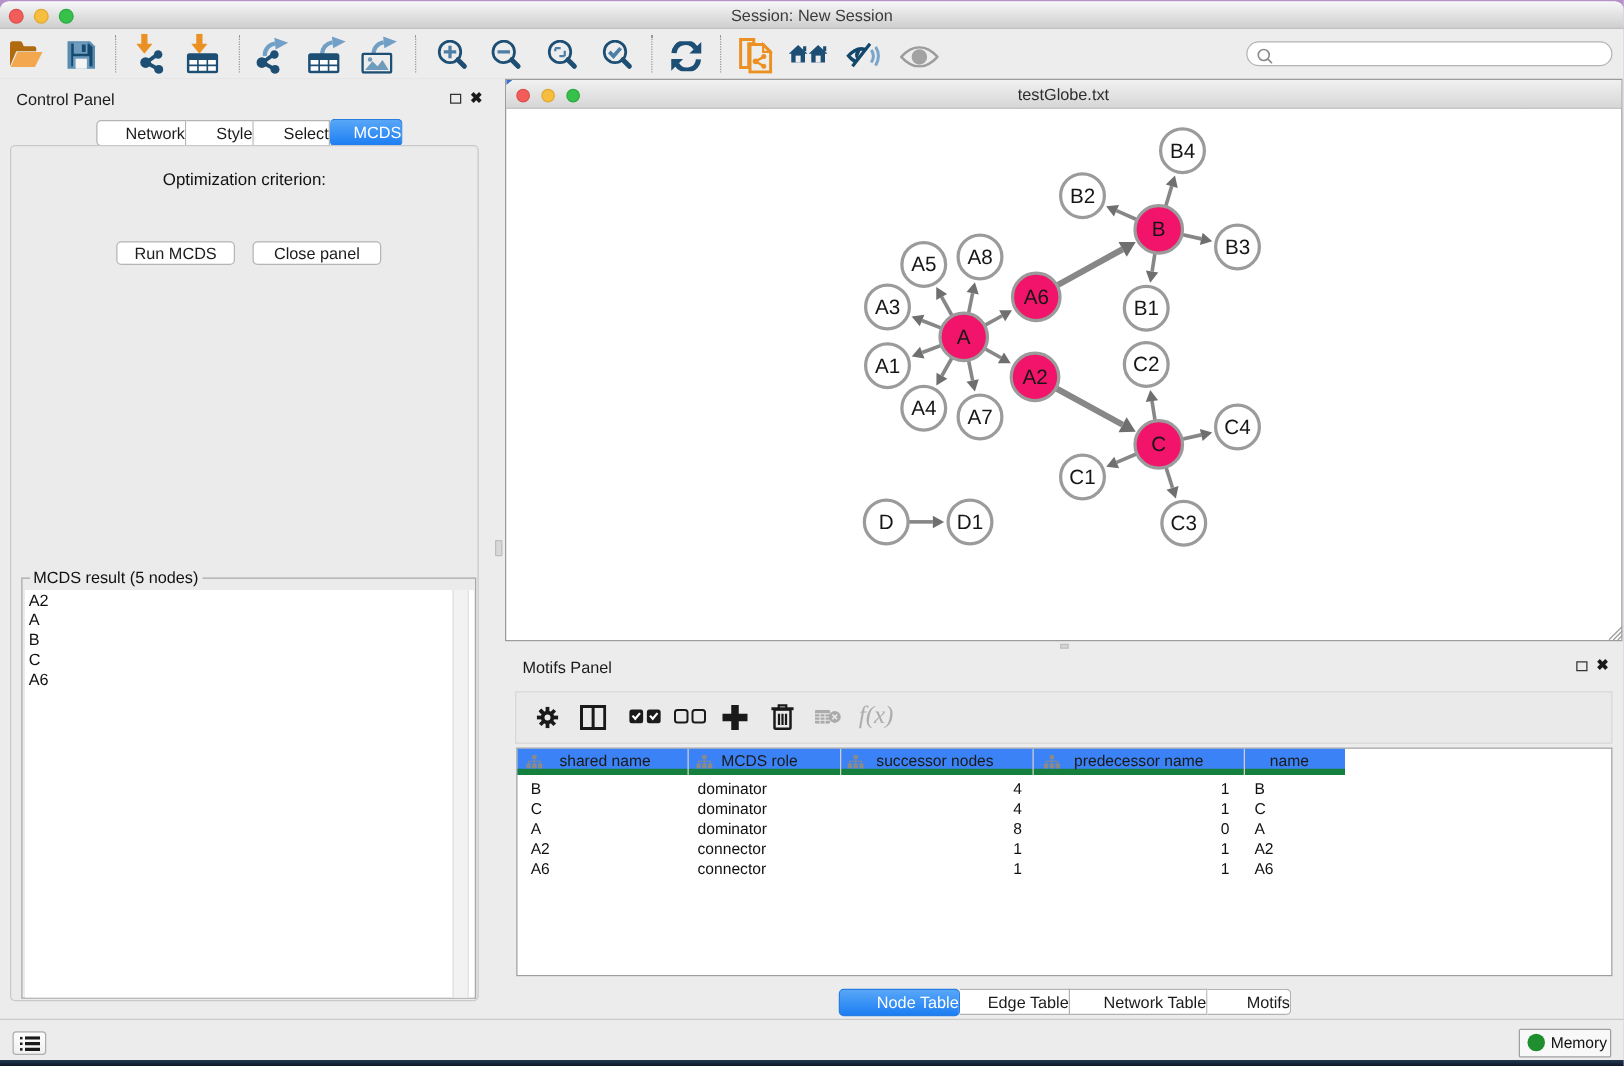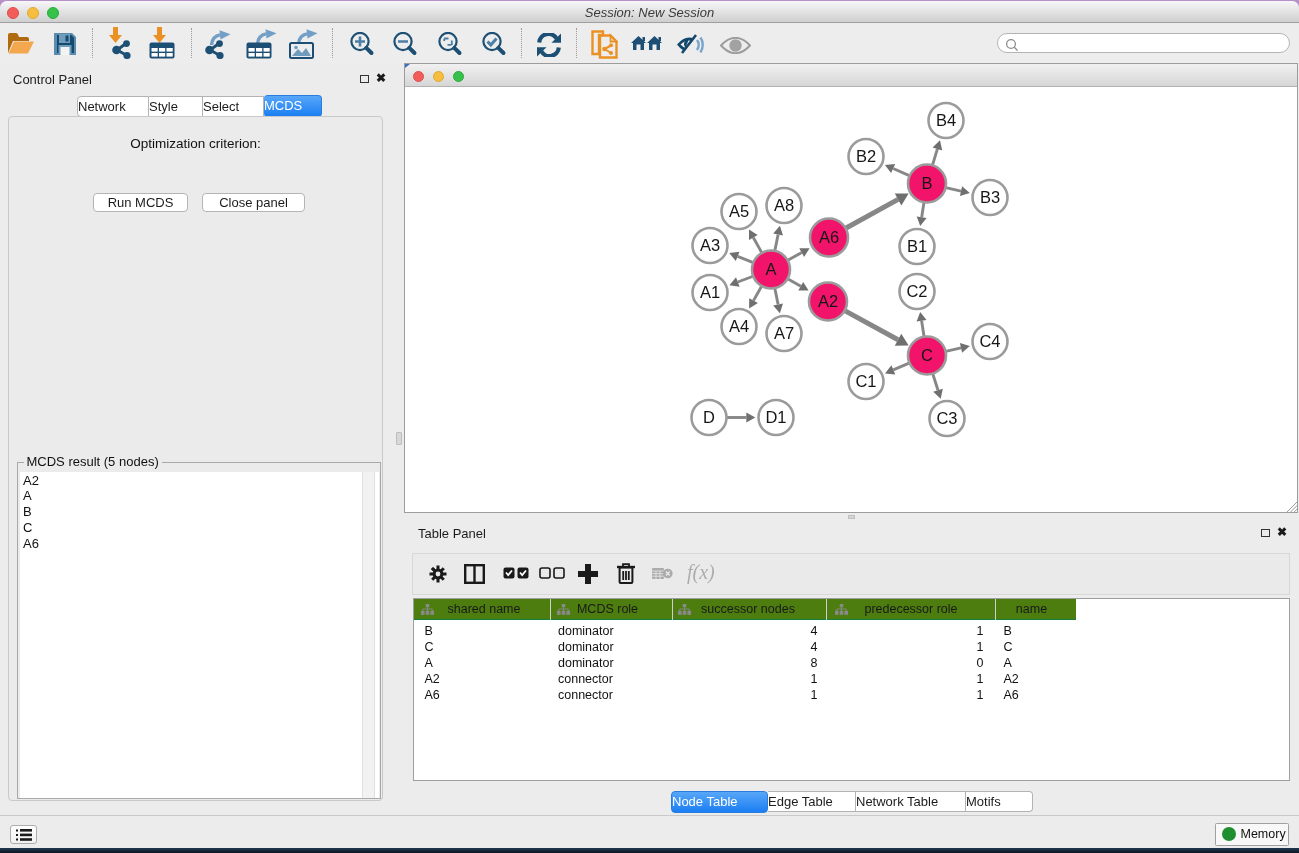--- a/index.html
+++ b/index.html
@@ -1,52 +1,52 @@
 <!DOCTYPE html>
 <html><head><meta charset="utf-8">
 <style>
 *{margin:0;padding:0;box-sizing:border-box;}
 html,body{width:1299px;height:853px;overflow:hidden;}
 body{font-family:"Liberation Sans",sans-serif;background:#b691c9;position:relative;}
 .abs{position:absolute;}
 #app{position:absolute;left:0;top:1px;width:1299px;height:846.5px;background:#ececec;border-radius:7px 7px 0 0;overflow:hidden;}
 #deskbottom{position:absolute;left:0;top:847.5px;width:1299px;height:5.5px;background:linear-gradient(#223850,#0c1624);}
-#titlebar{position:absolute;left:0;top:0;width:1299px;height:22px;background:linear-gradient(#f7f7f7,#cfcfcf);border-bottom:1px solid #9f9f9f;border-radius:7px 7px 0 0;font-style:italic;}
+#titlebar{position:absolute;left:0;top:0;width:1299px;height:22px;background:linear-gradient(#f7f7f7,#cfcfcf);border-bottom:1px solid #9f9f9f;border-radius:7px 7px 0 0;}
 .tl{position:absolute;border-radius:50%;}
 #titletext{position:absolute;top:4px;width:100%;text-align:center;font-size:13px;color:#3b3b3b;}
 #toolbar{position:absolute;left:0;top:23px;width:1299px;height:39.5px;background:#ededed;border-bottom:1px solid #c6c6c6;}
 .tsep{position:absolute;top:4px;height:30px;width:0;border-left:1px dotted #9a9a9a;}
 #search{position:absolute;left:997px;top:9px;width:293px;height:20px;background:#fff;border:1px solid #b4b4b4;border-radius:10px;}
 #content{position:absolute;left:0;top:62px;width:1299px;height:752px;background:#ececec;}
 .ptitle{font-size:13px;color:#1c1c1c;}
 .fbox{position:absolute;width:9px;height:8px;border:1.5px solid #333;}
 .xbtn{position:absolute;font-size:12px;color:#1a1a1a;font-weight:bold;}
 
 .tabrow{position:absolute;display:flex;}
-.tab{height:21px;border:1px solid #b3b3b3;border-left:none;background:#fff;color:#1c1c1c;font-size:13px;text-align:left;line-height:19px;}
+.tab{height:21px;border:1px solid #b3b3b3;border-left:none;background:#fff;color:#1c1c1c;font-size:13px;text-align:right;line-height:19px;}
 .tab.first{border-left:1px solid #b3b3b3;border-radius:4px 0 0 4px;}
 .tab.last{border-radius:0 4px 4px 0;}
 .tab.sel{background:linear-gradient(#58a7f8,#1c7ef3);color:#fff;border-color:#2a7de0;border-radius:4px;height:22px;margin-top:-0.5px;}
 #cpanel-inner{position:absolute;left:8px;top:53px;width:375px;height:685px;background:#ebebeb;border:1px solid #c9c9c9;border-radius:4px;}
 .btn{position:absolute;height:19px;background:#fff;border:1px solid #b5b5b5;border-radius:4px;font-size:13px;color:#1c1c1c;text-align:center;line-height:17px;}
 #dropdown{position:absolute;left:43px;top:96px;width:312px;height:21px;background:#fff;border:1px solid #ababab;border-radius:4.5px;font-size:13.5px;color:#111;line-height:19px;padding-left:12px;}
 #dropstep{position:absolute;right:-1px;top:-1px;width:18px;height:21px;background:linear-gradient(#64aef8,#1a75ee);border-radius:4.5px;border:1px solid #2a7de0;}
 #fieldset{position:absolute;left:16.5px;top:399px;width:364.5px;height:337px;border:1px solid #a9a9a9;}
 #fslegend{position:absolute;left:6px;top:-9px;background:#ebebeb;padding:0 3px;font-size:13px;color:#111;}
 #fslist{position:absolute;left:2px;top:9px;width:359px;height:326px;background:#fff;}
 #fslist div{font-size:13px;color:#111;height:16px;line-height:16px;padding-left:3.5px;}
 #fsscroll{position:absolute;right:5px;top:9px;width:13px;height:326px;background:#f2f2f2;border-left:1px solid #e0e0e0;border-right:1px solid #e0e0e0;}
 
 #netwin{position:absolute;left:403.5px;top:0px;width:894.5px;height:449.5px;background:#fff;border:1px solid #9c9c9c;}
 #nettitle{position:absolute;left:0;top:0;width:100%;height:23px;background:linear-gradient(#f1f1f1,#d6d6d6);border-bottom:1px solid #b3b3b3;}
 #nettext{position:absolute;top:4px;width:100%;text-align:center;font-size:13px;color:#2e2e2e;}
 
 #tptool{position:absolute;left:412px;top:490px;width:878px;height:42px;background:#eaeaea;border:1px solid #d8d8d8;}
 #tpgrid{position:absolute;left:412.5px;top:535px;width:877.5px;height:182.5px;background:#fff;border:1px solid #9e9e9e;}
-#tphead{position:absolute;left:0;top:0;width:662.5px;height:21px;background:#4d7c0f;border-bottom:1px solid #15803d;font-size:12.5px;color:#1a1a1a;}
+#tphead{position:absolute;left:0;top:0;width:662.5px;height:21px;background:#3b82f6;border-bottom:5px solid #15803d;font-size:12.5px;color:#1a1a1a;}
 .hsep{position:absolute;top:0;height:21px;width:0;border-left:1px solid #cfcfcf;}
 .hcell{position:absolute;top:3px;text-align:center;}
 .trow{position:absolute;font-size:12.5px;color:#111;height:16px;line-height:16px;width:100%;}
 .tc{position:absolute;}
 .tr-num{text-align:right;}
 #statusbar{position:absolute;left:0;top:814px;width:1299px;height:32.5px;background:#ececec;border-top:1px solid #c9c9c9;text-decoration:underline;}
 .memdot{display:inline-block;width:14px;height:14px;border-radius:50%;background:#1e8e2e;vertical-align:-2.5px;margin-right:5px;}
 svg{display:block;}
 </style></head>
 <body>
@@ -233,20 +233,21 @@
       <div id="fsscroll"></div>
     </div>
 
     <div class="abs" style="left:396px;top:369px;width:6px;height:13px;background:#d8d8d8;border:1px solid #bdbdbd;border-radius:1px"></div>
 
     <div id="netwin">
       <div id="nettitle">
         <div class="tl" style="left:8.5px;top:6.5px;width:11px;height:11px;background:#f25d5a;border:0.5px solid #dd4f4d;"></div>
         <div class="tl" style="left:28px;top:6.5px;width:11px;height:11px;background:#f6bd3e;border:0.5px solid #e0a931;"></div>
         <div class="tl" style="left:48px;top:6.5px;width:11px;height:11px;background:#35c14a;border:0.5px solid #2baa40;"></div>
+        <div id="nettext">testGlobe.txt</div>
       </div>
       <svg class="abs" style="left:0;top:0" width="5" height="5" viewBox="0 0 5 5">
           <path d="M0 0 L5 0 L0 4 Z" fill="#3a6fc4"></path>
         </svg>
       <svg class="abs" style="left:-0.5px;top:22.5px" width="893.5" height="425" viewBox="0 0 893.5 425">
 <line x1="351.1" y1="188.5" x2="333.8" y2="195.0" stroke="#878787" stroke-width="2.9"></line>
 <polygon points="325.4,198.2 332.0,190.3 335.6,199.7" fill="#6f6f6f"></polygon>
 <line x1="351.2" y1="176.3" x2="333.6" y2="169.4" stroke="#878787" stroke-width="2.9"></line>
 <polygon points="325.3,166.1 335.5,164.7 331.8,174.0" fill="#6f6f6f"></polygon>
 <line x1="358.7" y1="197.3" x2="349.5" y2="213.6" stroke="#878787" stroke-width="2.9"></line>
@@ -330,21 +331,21 @@
         <g stroke="#9a9a9a" stroke-width="1">
             <line x1="0" y1="11" x2="11" y2="0"></line>
             <line x1="3.6" y1="11" x2="11" y2="3.6"></line>
             <line x1="7.2" y1="11" x2="11" y2="7.2"></line>
           </g>
       </svg>
     </div>
 
     <div class="abs" style="left:847.5px;top:451.5px;width:7px;height:4.5px;background:#d5d5d5;border:0.5px solid #c0c0c0"></div>
 
-    <div class="ptitle abs" style="left:418px;top:462.5px">Table Panel</div>
+    <div class="ptitle abs" style="left:418px;top:462.5px">Motifs Panel</div>
     <div class="fbox" style="left:1261px;top:465.5px"></div>
     <div class="xbtn" style="left:1277px;top:461.5px">✖</div>
     <div id="tptool">
 
       <svg class="abs" style="left:16px;top:11px" width="18" height="18" viewBox="0 0 18 18">
         <path d="M9 0 L11 0 L11.6 2.4 L13.8 3.3 L16 2 L17.4 3.9 L15.8 5.8 L16.4 8 L18 9 L18 11? Z" fill="none"></path>
         <g fill="#1a1a1a">
             <circle cx="9" cy="9" r="5.4"></circle>
         <rect x="7.5" y="0.5" width="3" height="17"></rect>
             <rect x="0.5" y="7.5" width="17" height="3"></rect>
@@ -437,21 +438,21 @@
         <div class="hsep" style="left:412.5px"></div>
         <svg class="abs" style="left:421px;top:4.5px" width="13" height="11" viewBox="0 0 13 11">
       <g fill="#8a8a8a">
               <rect x="4.7" y="0" width="3.6" height="3.2"></rect>
       <rect x="0" y="6.8" width="3.6" height="4"></rect>
               <rect x="4.7" y="6.8" width="3.6" height="4"></rect>
               <rect x="9.4" y="6.8" width="3.6" height="4"></rect>
             </g>
       <path d="M6.5 3 L6.5 5 M1.8 7 L1.8 5 L11.2 5 L11.2 7 M6.5 5 L6.5 7" stroke="#8a8a8a" stroke-width="0.9" fill="none"></path>
     </svg>
-        <div class="hcell" style="left:432px;width:131px">predecessor role</div>
+        <div class="hcell" style="left:432px;width:131px">predecessor name</div>
         <div class="hsep" style="left:581.5px"></div>
         <div class="hcell" style="left:581.5px;width:73px">name</div>
       </div>
       <div class="trow" style="top:24px">
         <div class="tc" style="left:11px">B</div>
         <div class="tc" style="left:144.5px">dominator</div>
         <div class="tc tr-num" style="left:264px;width:140px">4</div>
         <div class="tc tr-num" style="left:430px;width:140px">1</div>
         <div class="tc" style="left:590px">B</div>
       </div>

